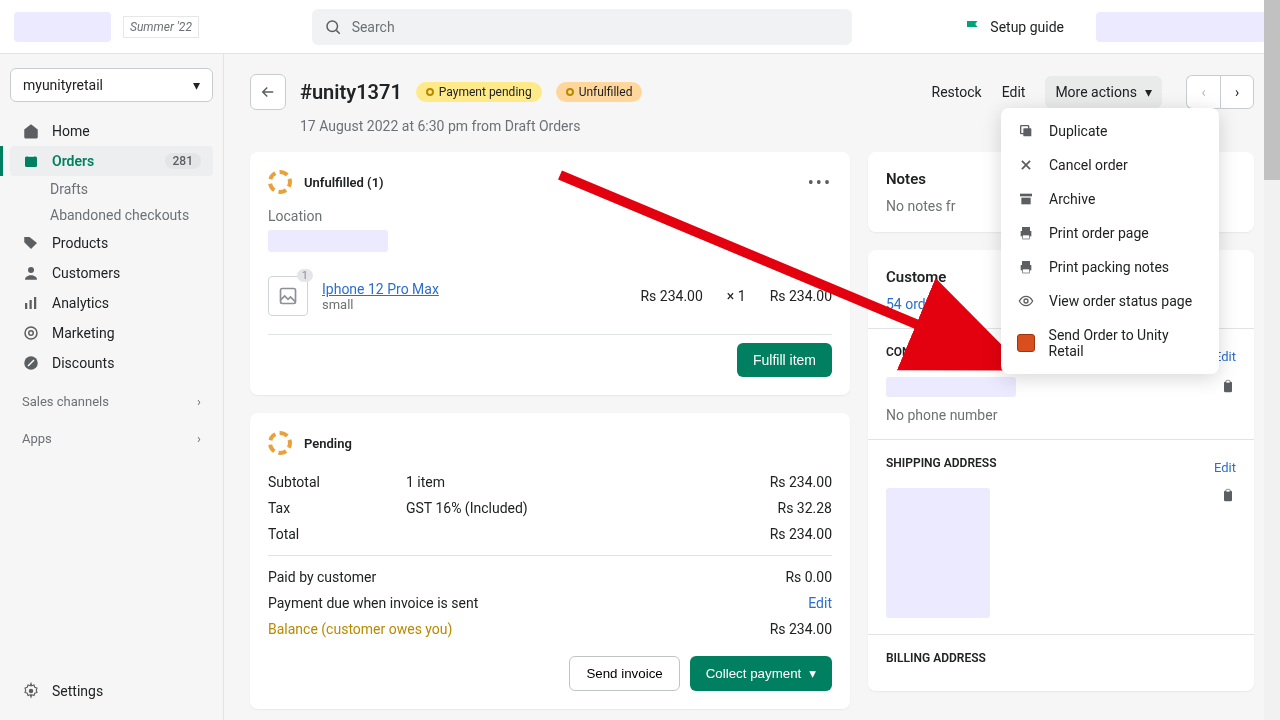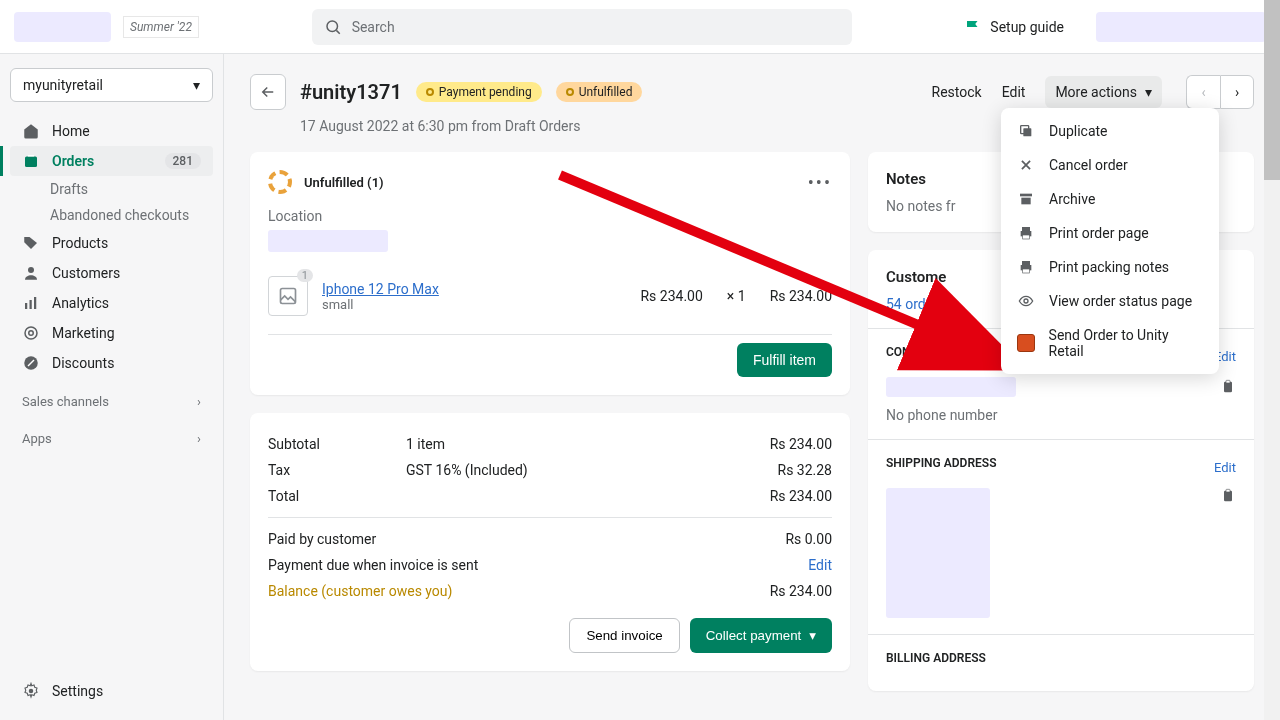--- a/index.html
+++ b/index.html
@@ -239,20 +239,24 @@
               <span>Rs 234.00</span>
             </div>
           </div>
           <hr>
           <div style="display:flex;">
             <button class="fulfill-btn">Fulfill item</button>
           </div>
         </div>
 
         <div class="card">
+          <div class="card-head">
+            <div class="ring"></div>
+            <div class="card-title">Pending</div>
+          </div>
           <div class="sum-row">
               <span class="sum-l">Subtotal</span>
               <span class="sum-m">1 item</span>
               <span class="sum-r">Rs 234.00</span>
             </div>
           <div class="sum-row">
               <span class="sum-l">Tax</span>
               <span class="sum-m">GST 16% (Included)</span>
               <span class="sum-r">Rs 32.28</span>
             </div>

